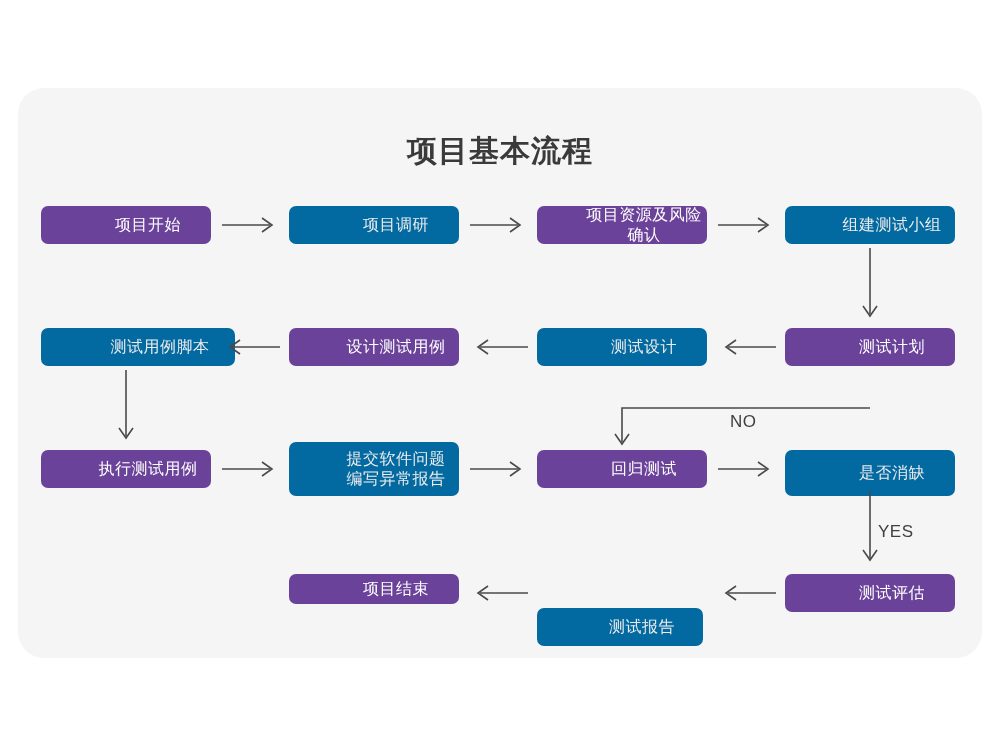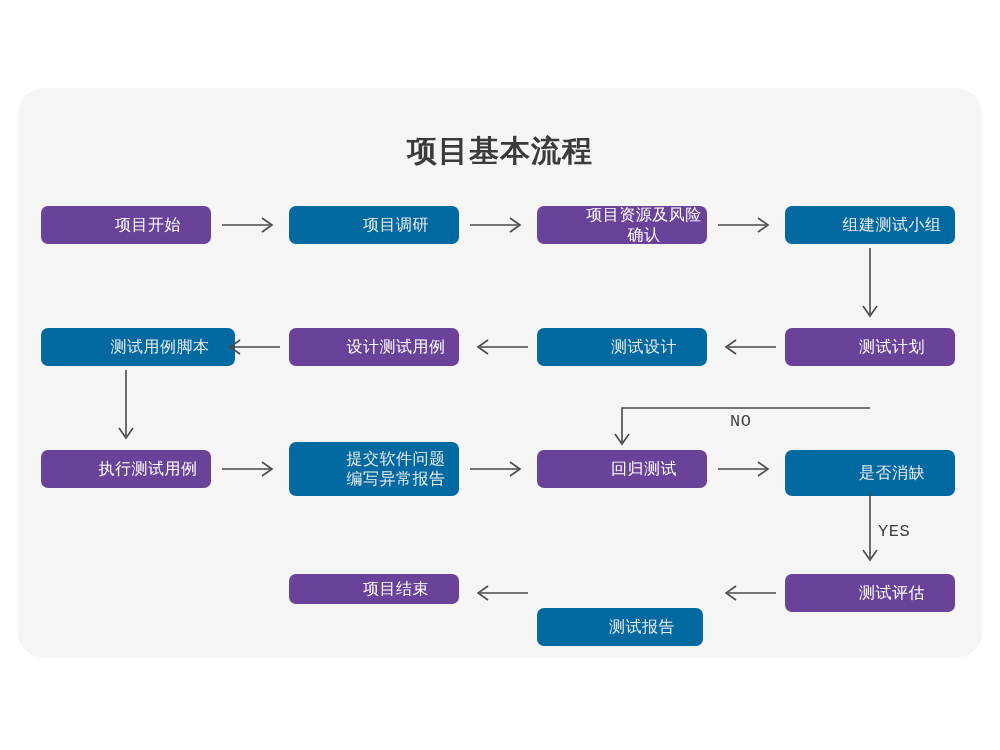--- a/index.html
+++ b/index.html
@@ -74,21 +74,20 @@
     display: block;
     overflow: visible;
   }
 
   .edge-label {
     position: absolute;
     font-size: 17px;
     color: #3f3f3f;
     letter-spacing: 0.5px;
     user-select: none;
-    font-family: Liberation Mono, monospace;
   }
 </style>
 </head>
 <body>
 
 <div id="canvas">
 
   <div id="card"></div>
 
   <div id="title">项目基本流程</div>

